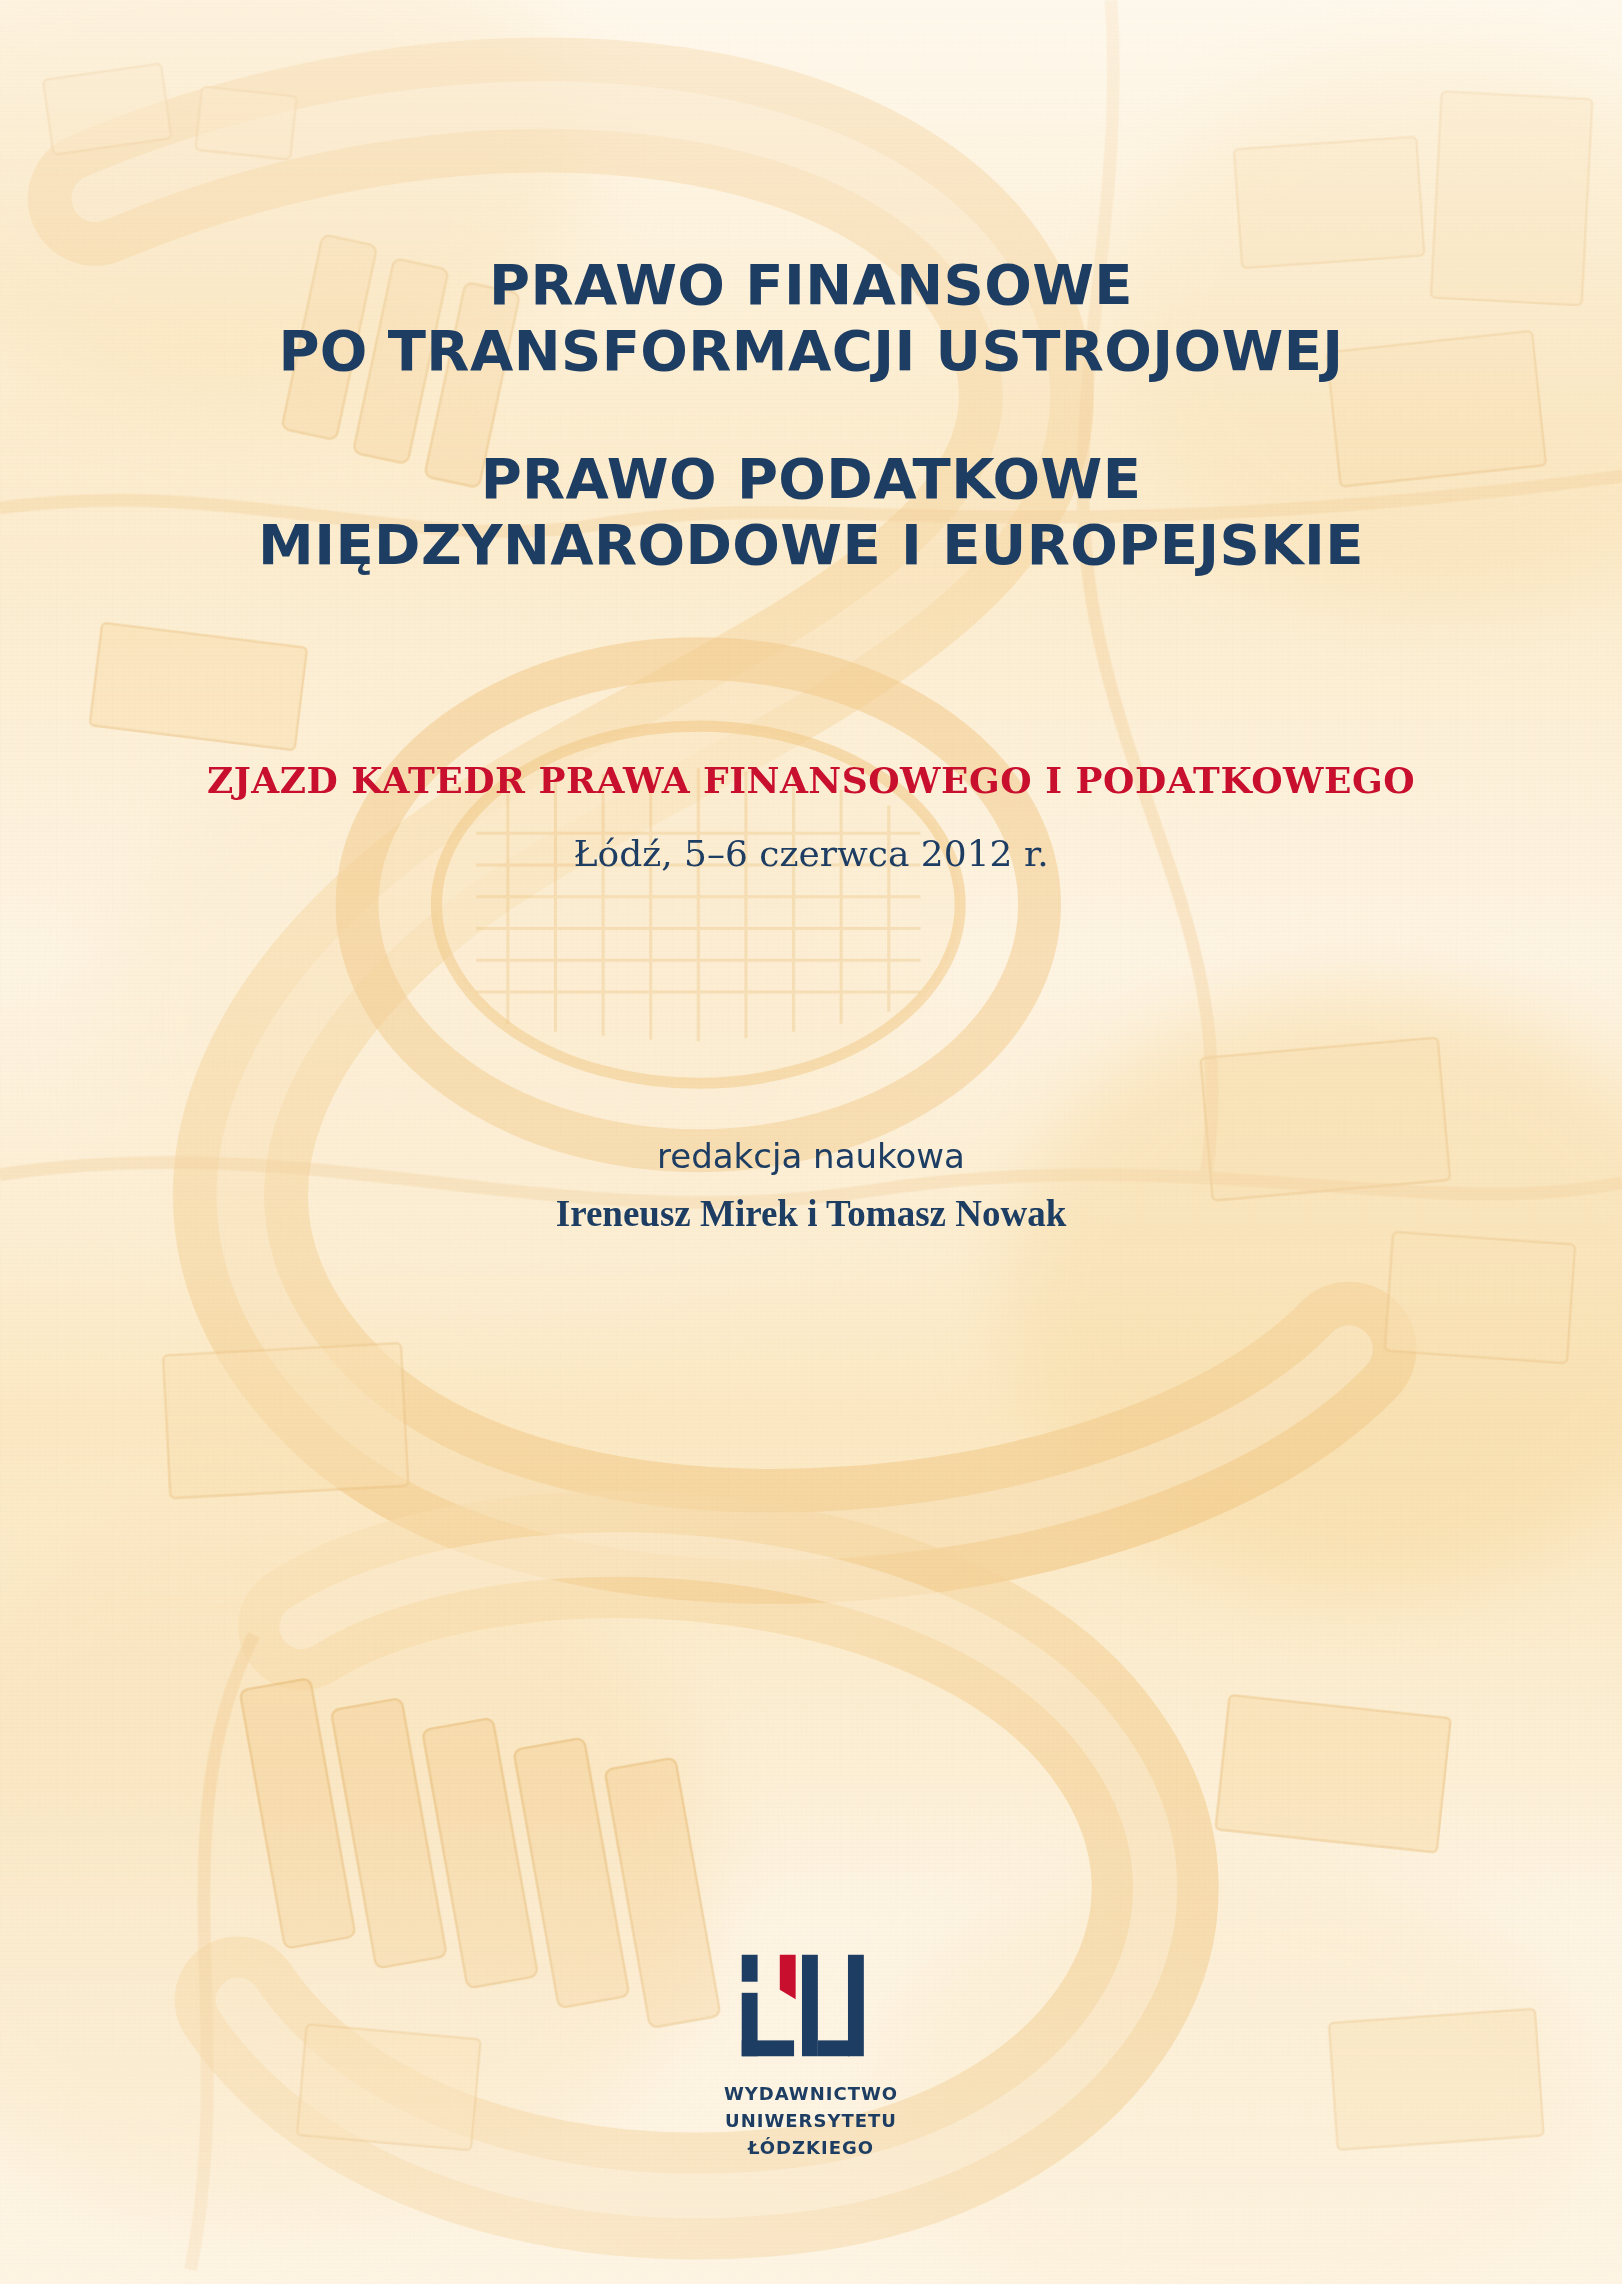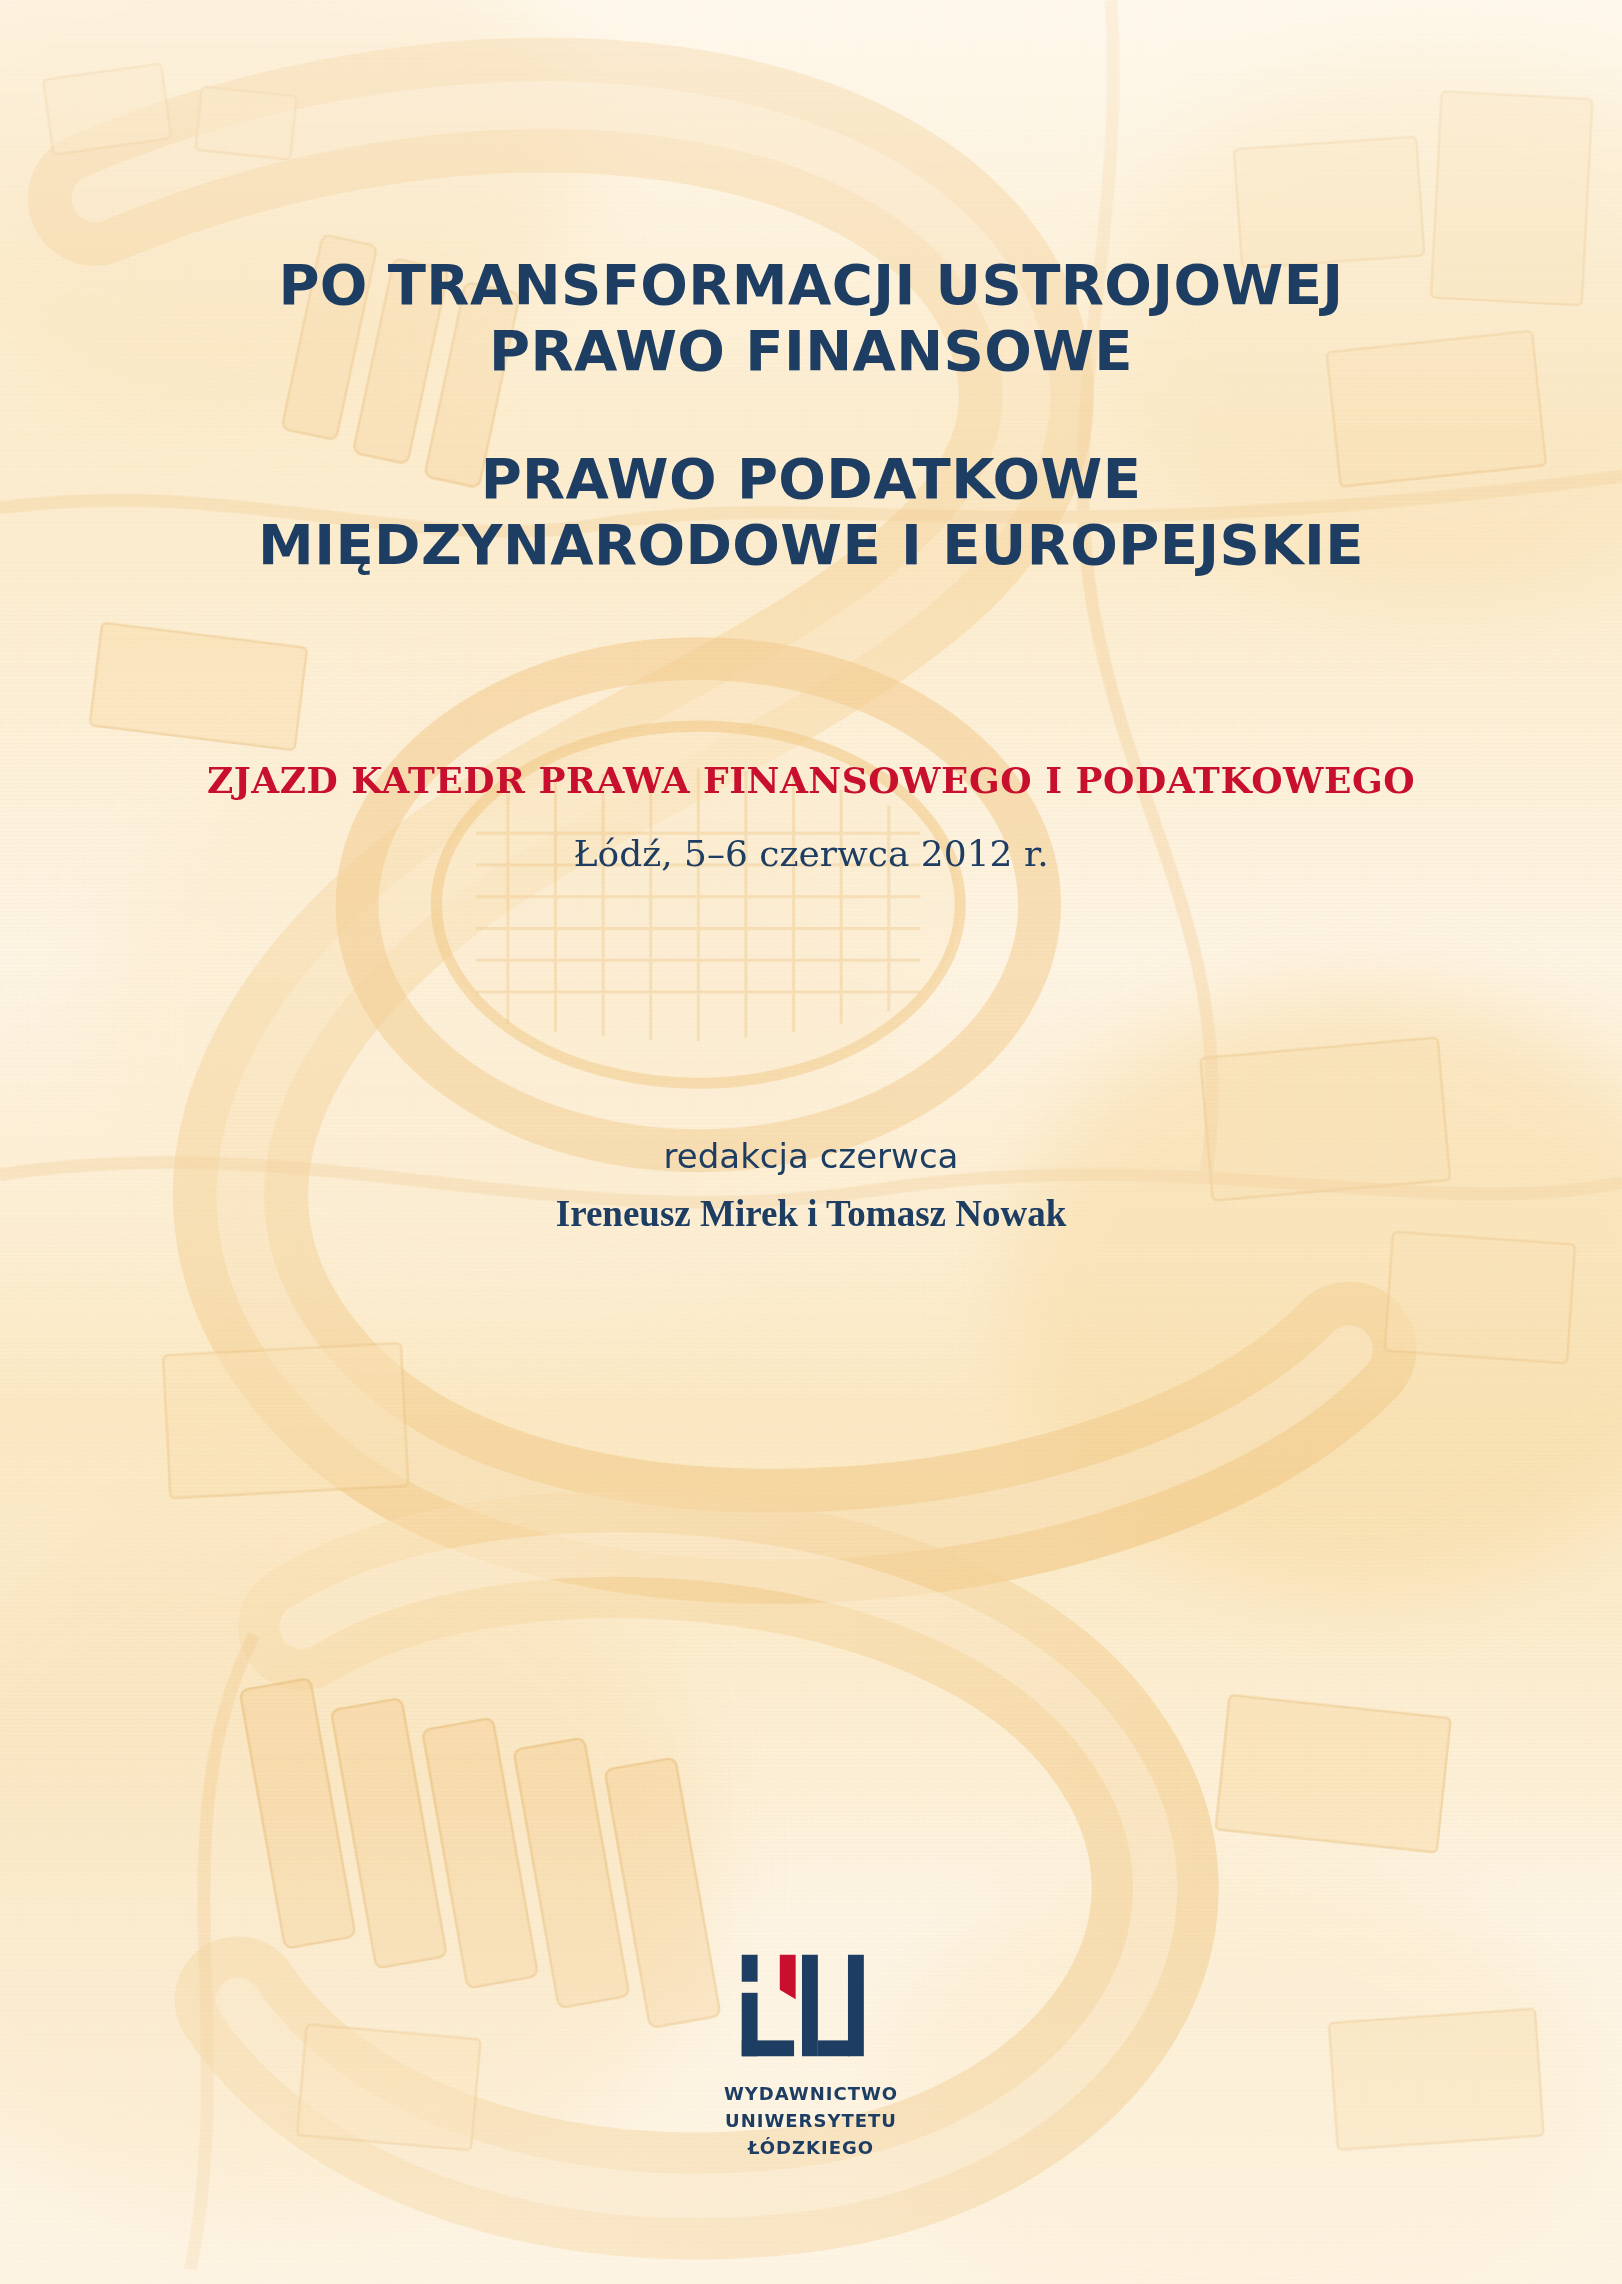--- a/index.html
+++ b/index.html
@@ -236,34 +236,34 @@
       </g>
     </svg>
 
     <div class="grain"></div>
     <div class="wash"></div>
   </div>
 
   <div class="content">
 
     <div class="title-block">
+      <div class="title-line">PRAWO FINANSOWE</div>
       <div class="title-line">PO TRANSFORMACJI USTROJOWEJ</div>
-      <div class="title-line">PRAWO FINANSOWE</div>
       <div class="title-gap"></div>
       <div class="title-line">PRAWO PODATKOWE</div>
       <div class="title-line">MIĘDZYNARODOWE I EUROPEJSKIE</div>
     </div>
 
     <div class="event-block">
       <div class="event-title">ZJAZD KATEDR PRAWA FINANSOWEGO I PODATKOWEGO</div>
       <div class="event-place">Łódź, 5–6 czerwca 2012 r.</div>
     </div>
 
     <div class="editors-block">
-      <div class="editors-label">redakcja czerwca</div>
+      <div class="editors-label">redakcja naukowa</div>
       <div class="editors-names">Ireneusz Mirek i Tomasz Nowak</div>
     </div>
   </div>
 
   <div class="publisher">
     <svg class="logo-mark" viewBox="0 0 200 140">
 
       <rect x="12" y="6" width="20" height="34" fill="#1d3d63"></rect>
       <rect x="12" y="54" width="20" height="80" fill="#1d3d63"></rect>
       <rect x="12" y="114" width="66" height="20" fill="#1d3d63"></rect>

